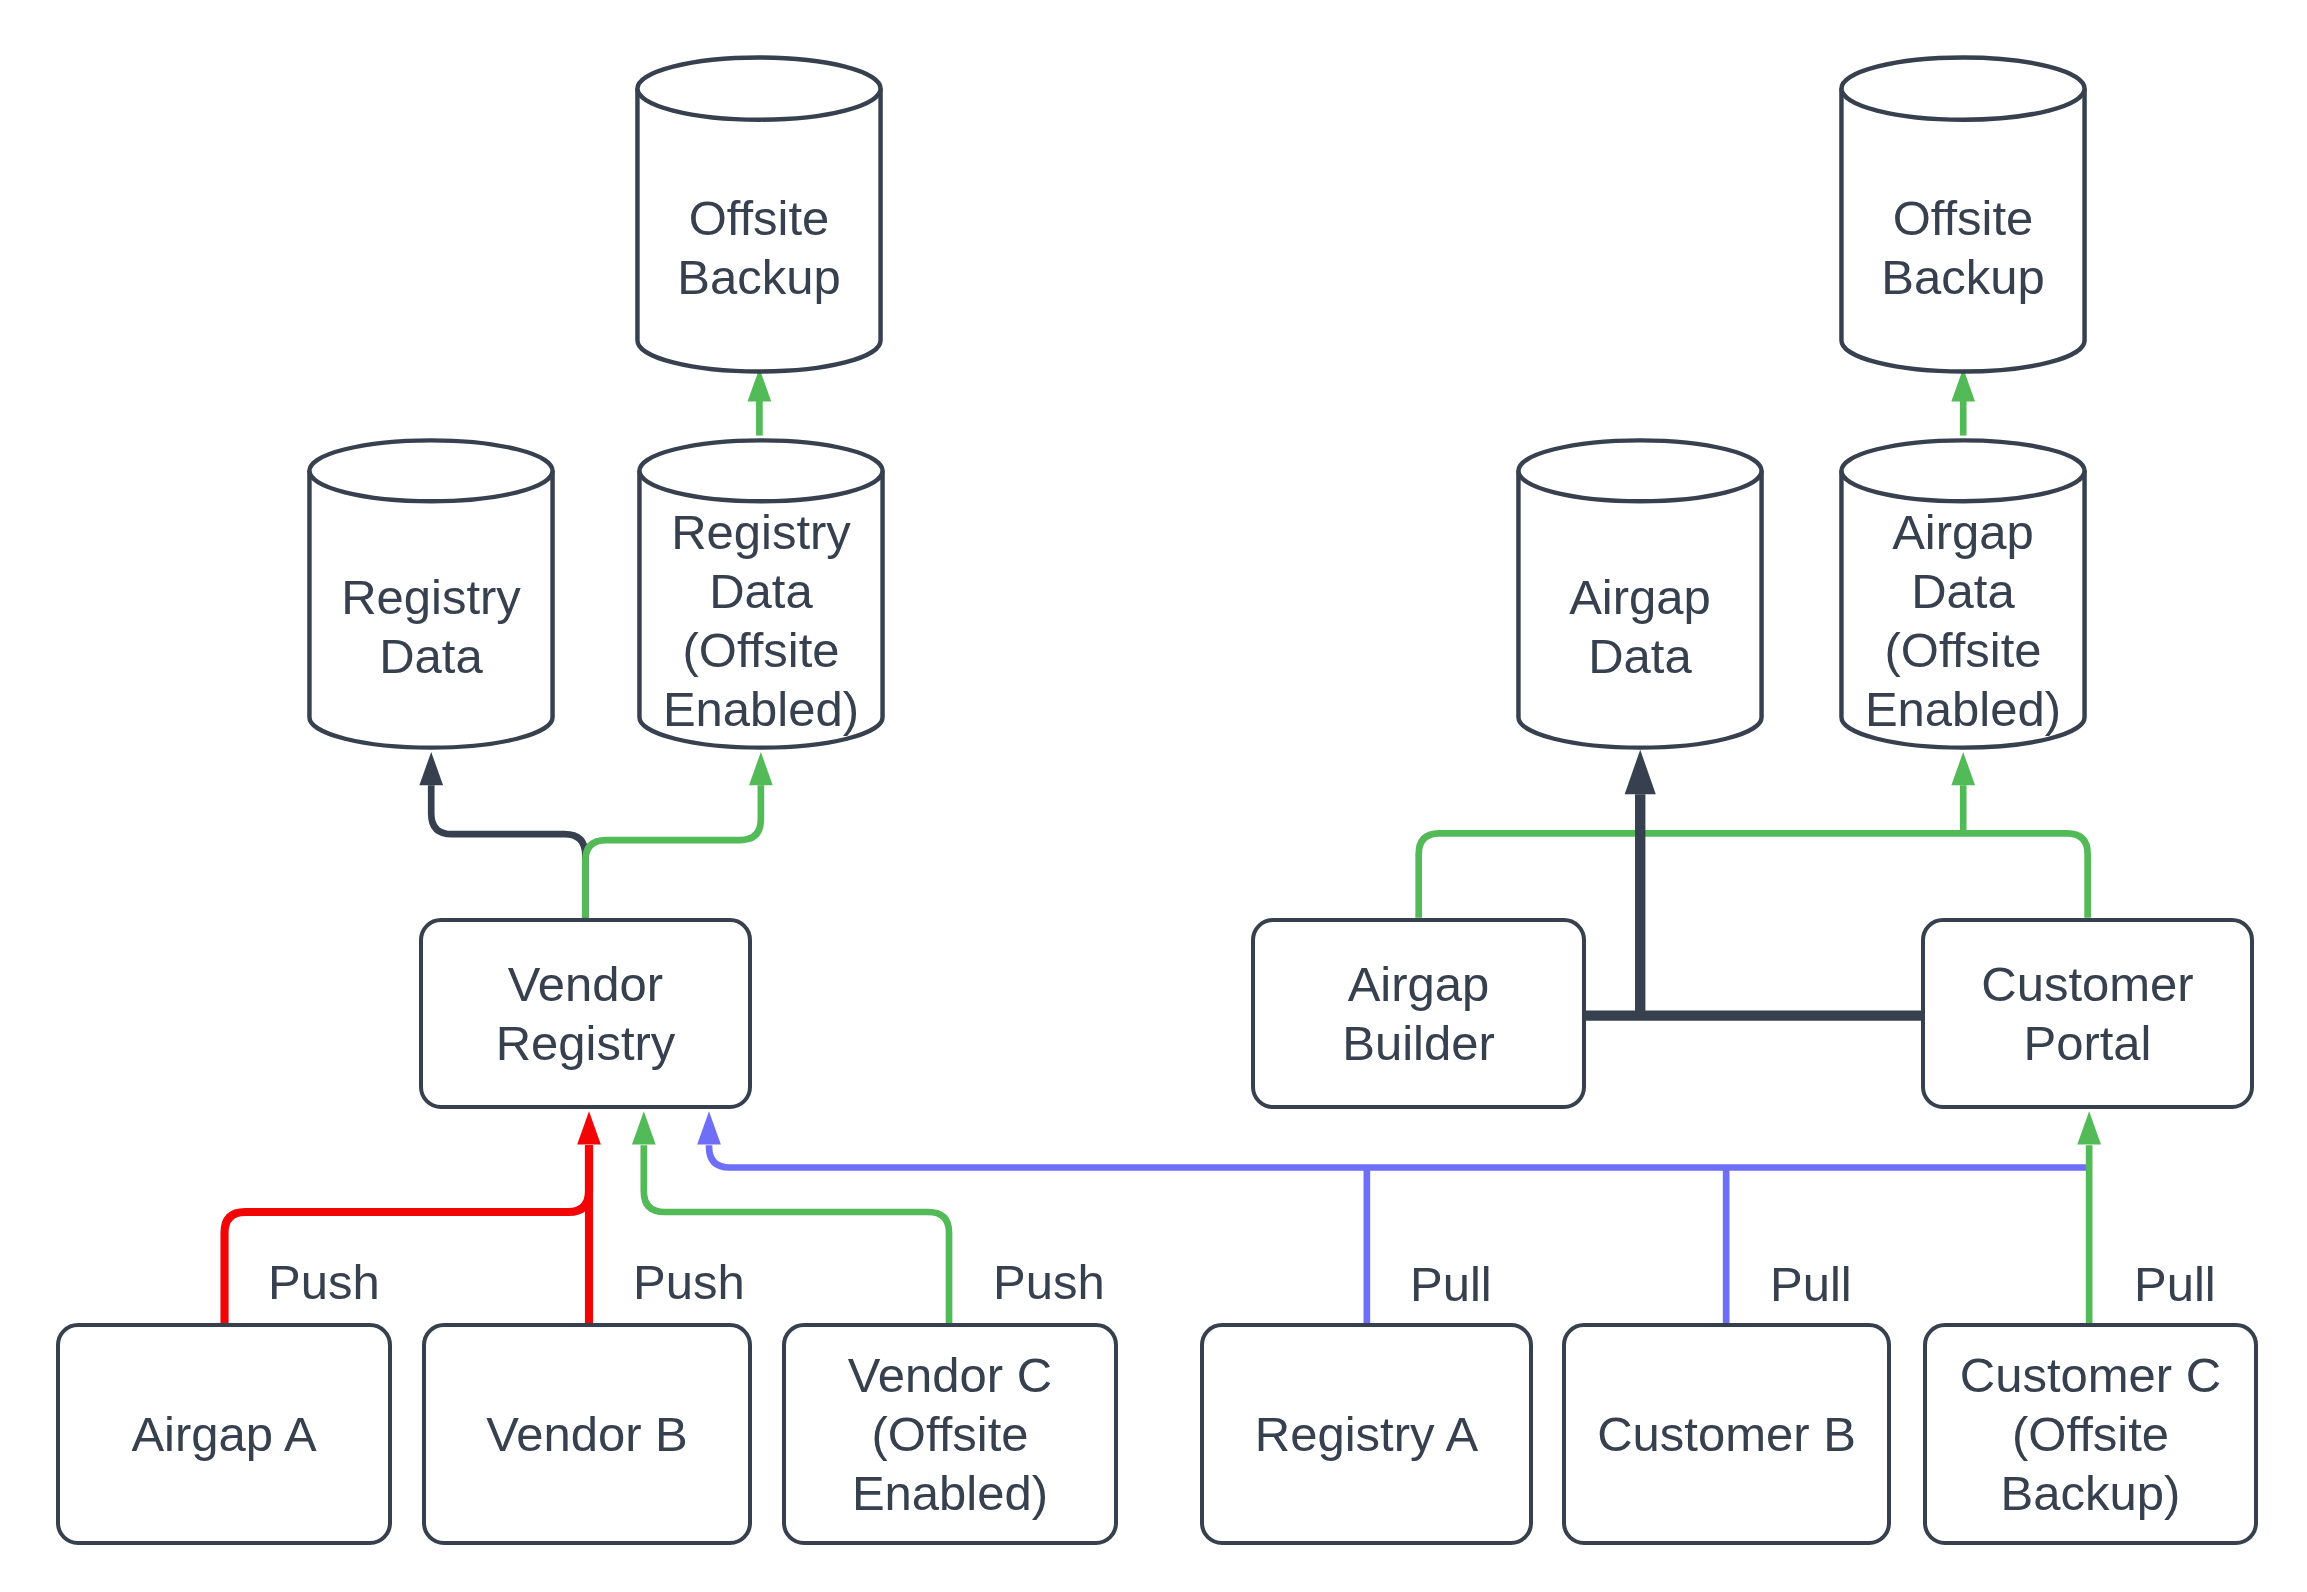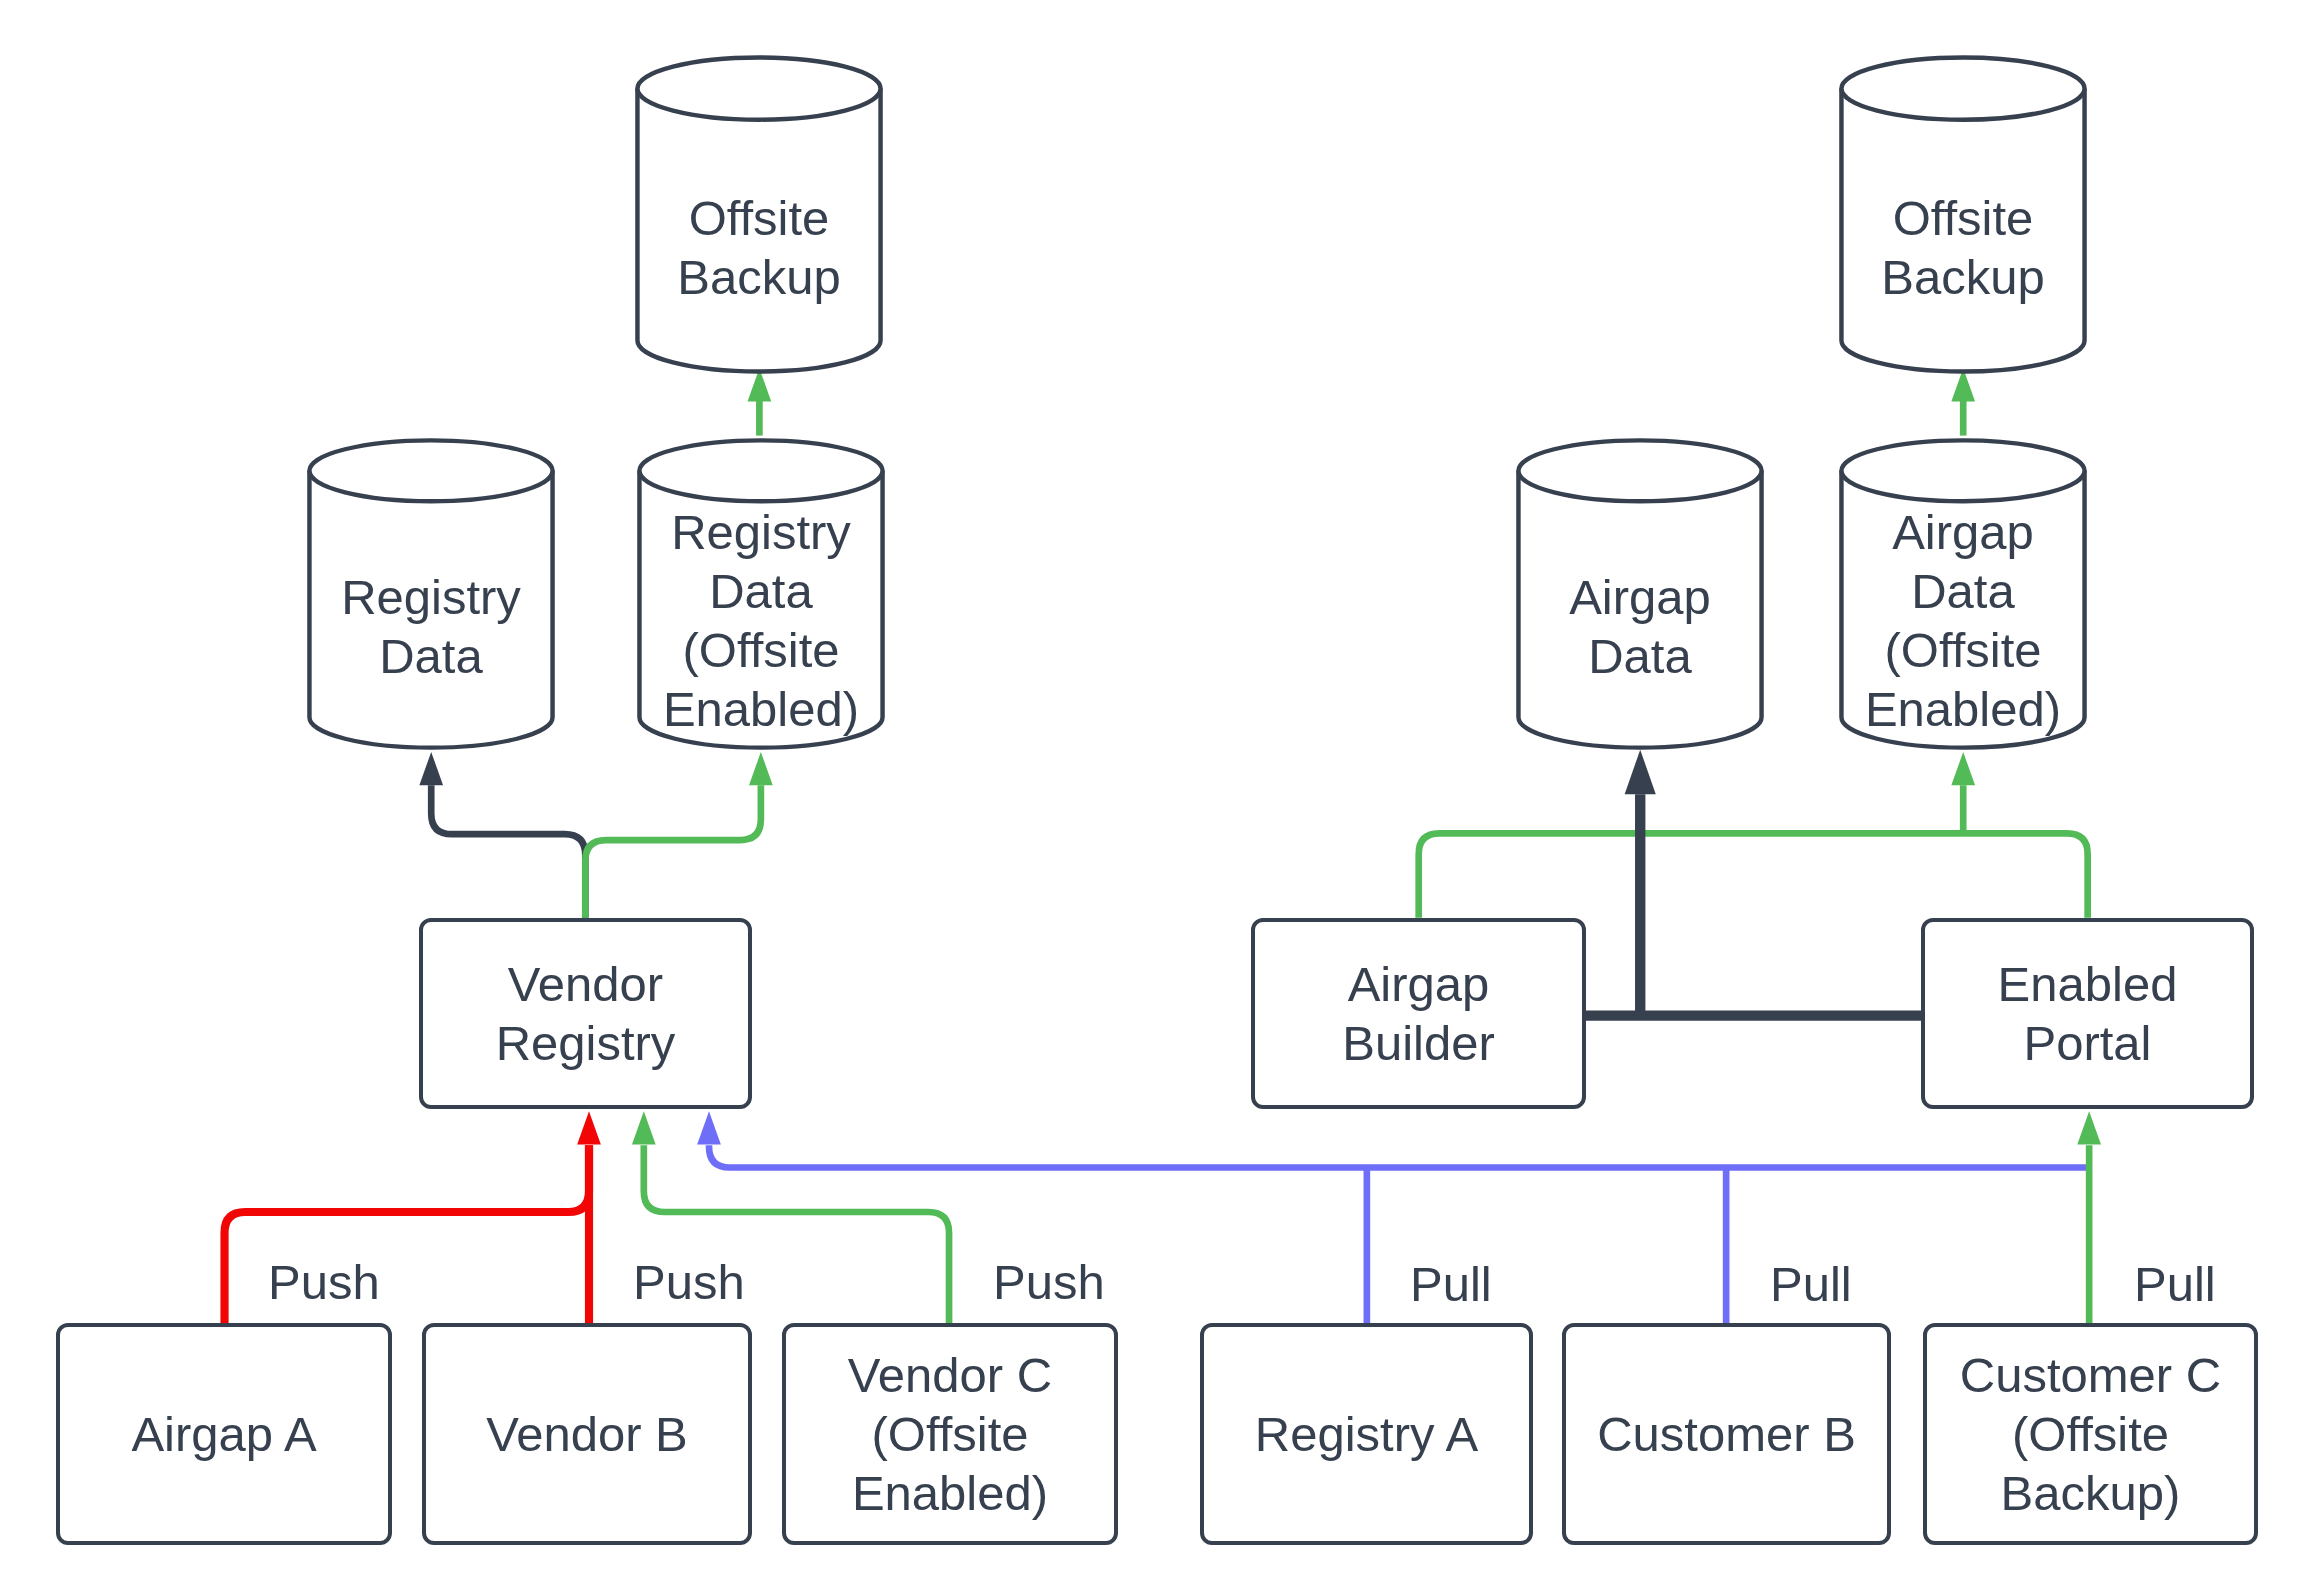--- a/index.html
+++ b/index.html
@@ -21,21 +21,21 @@
   .e.thick{stroke-width:14px;}
   .ah{stroke:none;}
   .ah.dark{fill:var(--edge-dark,#37404E);}
   .ah.green{fill:var(--edge-green,#52BA57);}
   .ah.blue{fill:var(--edge-blue,#6E6EF8);}
   .ah.red{fill:var(--edge-red,#F20505);}
   .node{position:absolute;box-sizing:border-box;}
   .box{
     background:var(--node-fill,#fff);
     border:4.4px solid var(--node-stroke,#37404E);
-    border-radius:12px;
+    border-radius:22px;
     display:flex;align-items:center;justify-content:center;
     text-align:center;
     font-size:49px;line-height:59px;
     white-space:pre-line;
   }
   .cyl{background:transparent;}
   .cyl svg{position:absolute;left:0;top:0;width:100%;height:100%;}
   .cyl-body{fill:var(--node-fill,#fff);stroke:var(--node-stroke,#37404E);stroke-width:6;}
   .cyl-label{
     position:absolute;left:0;right:0;top:74px;bottom:7.4px;
@@ -155,21 +155,21 @@
 
   <div class="node box" style="left:419px;top:918px;width:333px;height:191px">
     <span>Vendor
 Registry</span>
   </div>
   <div class="node box" style="left:1251px;top:918px;width:335px;height:191px">
     <span>Airgap
 Builder</span>
   </div>
   <div class="node box" style="left:1921px;top:918px;width:333px;height:191px">
-    <span>Enabled
+    <span>Customer
 Portal</span>
   </div>
 
   <div class="node box" style="left:56px;top:1323px;width:336px;height:222px">
     <span>Airgap A</span>
   </div>
   <div class="node box" style="left:422px;top:1323px;width:330px;height:222px">
     <span>Vendor B</span>
   </div>
   <div class="node box" style="left:782px;top:1323px;width:336px;height:222px">

